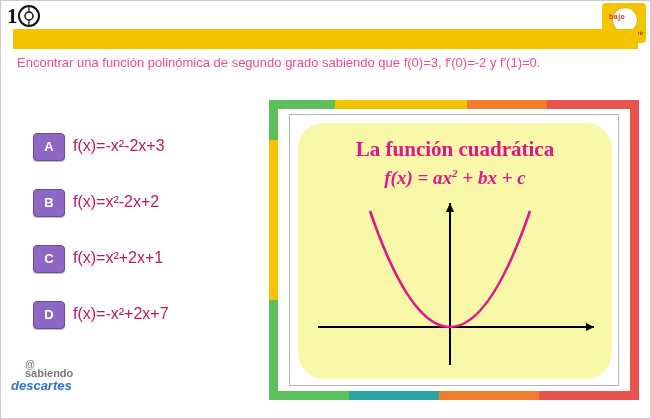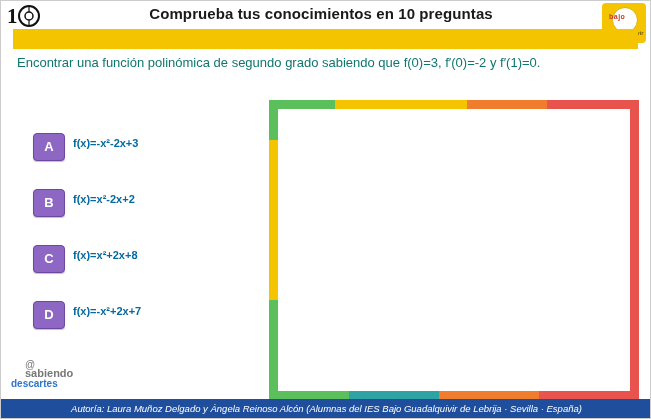--- a/index.html
+++ b/index.html
@@ -83,21 +83,21 @@
     width: 625px; height: 20px;
     background: #f5c400;
   }
 
   
   .question {
     position: absolute;
     left: 16px; top: 54px;
     width: 620px;
     font-size: 13px;
-    color: #0f766e;
+    color: #ec4899;
   }
 
   
   .options {
     position: absolute;
     left: 24px; top: 132px;
     width: 230px;
   }
   .option-row {
     position: relative;
@@ -114,24 +114,23 @@
     font-size: 13px;
     font-weight: bold;
     text-align: center;
     line-height: 26px;
     box-shadow: 0 1px 1px rgba(0,0,0,0.25);
     cursor: pointer;
   }
   .opt-text {
     position: absolute;
     left: 48px; top: 4px;
-    font-size: 11px;
-    color: #0369a1;
+    font-size: 16px;
+    color: #be185d;
     white-space: nowrap;
-    font-weight: bold;
   }
 
   
   .figure-outer {
     position: absolute;
     left: 268px; top: 99px;
     width: 370px; height: 300px;
     box-sizing: border-box;
     background: #ffffff;
   }
@@ -184,21 +183,21 @@
   .d-top {
     position: absolute; left: 14px; top: 0;
     font-size: 10px; color: #777777;
   }
   .d-mid {
     position: absolute; left: 14px; top: 8px;
     font-size: 11px; font-weight: bold; color: #777777;
   }
   .d-bot {
     position: absolute; left: 0; top: 19px;
-    font-size: 10px; font-weight: bold; color: #2e75c9;
+    font-size: 13px; font-weight: bold; color: #2e75c9; font-style: italic;
   }
 
   
   .footer {
     position: absolute;
     left: 0; bottom: 0;
     width: 651px; height: 19px;
     background: #1f4e9c;
     color: #ffffff;
     font-size: 9.5px;
@@ -215,21 +214,20 @@
   <div class="header">
     <div class="logo-10">
       <svg width="40" height="26" viewBox="0 0 40 26">
         <text x="0" y="20" font-family="Liberation Serif, serif" font-size="21" font-weight="bold" fill="#111">1</text>
         <circle cx="22" cy="13" r="10" fill="none" stroke="#111" stroke-width="2"></circle>
         <circle cx="22" cy="13" r="4" fill="none" stroke="#111" stroke-width="1.5"></circle>
         <line x1="22" y1="3" x2="22" y2="9" stroke="#111" stroke-width="1.2"></line>
         <line x1="22" y1="17" x2="22" y2="23" stroke="#111" stroke-width="1.2"></line>
       </svg>
     </div>
-    <div class="header-title">Comprueba tus conocimientos en 10 preguntas</div>
     <div class="logo-bg">
       <div class="circ"></div>
       <div class="w1">bajo</div>
       <div class="w2">guadalquivir</div>
     </div>
   </div>
 
   <div class="yellow-bar"></div>
 
   <div class="question">Encontrar una función polinómica de segundo grado sabiendo que f(0)=3, f′(0)=-2 y f′(1)=0.</div>
@@ -238,21 +236,21 @@
     <div class="option-row">
       <div class="opt-btn">A</div>
       <div class="opt-text">f(x)=-x²-2x+3</div>
     </div>
     <div class="option-row">
       <div class="opt-btn">B</div>
       <div class="opt-text">f(x)=x²-2x+2</div>
     </div>
     <div class="option-row">
       <div class="opt-btn">C</div>
-      <div class="opt-text">f(x)=x²+2x+8</div>
+      <div class="opt-text">f(x)=x²+2x+1</div>
     </div>
     <div class="option-row">
       <div class="opt-btn">D</div>
       <div class="opt-text">f(x)=-x²+2x+7</div>
     </div>
   </div>
 
   <div class="figure-outer">
 
     <svg width="370" height="300" style="position:absolute;left:0;top:0;">
@@ -274,23 +272,42 @@
       <rect x="0" y="200" width="9" height="100" fill="#5bbf5b"></rect>
 
       <rect x="361" y="0" width="9" height="70" fill="#e8534d"></rect>
       <rect x="361" y="70" width="9" height="80" fill="#e8534d"></rect>
       <rect x="361" y="150" width="9" height="80" fill="#e8534d"></rect>
       <rect x="361" y="230" width="9" height="70" fill="#e8534d"></rect>
 
       <rect x="9" y="9" width="352" height="282" fill="#ffffff"></rect>
     </svg>
 
+    <div class="figure-inner">
+      <div class="yellow-card">
+        <div class="fig-title">La función cuadrática</div>
+        <div class="fig-formula">
+          <span>f(x) = ax</span><sup>2</sup><span> + bx + c</span>
+        </div>
+        <div class="plot">
+          <svg width="314" height="184" viewBox="0 0 314 184">
+
+            <line x1="20" y1="132" x2="296" y2="132" stroke="#000" stroke-width="2"></line>
+            <polygon points="296,132 288,128 288,136" fill="#000"></polygon>
+
+            <line x1="152" y1="170" x2="152" y2="8" stroke="#000" stroke-width="2"></line>
+            <polygon points="152,8 148,17 156,17" fill="#000"></polygon>
+
+            <path d="M 72 16 Q 152 248 232 16" fill="none" stroke="#e2158a" stroke-width="2.6"></path>
+          </svg>
+        </div>
+      </div>
+    </div>
   </div>
 
   <div class="descartes">
     <div class="d-top">@</div>
     <div class="d-mid">sabiendo</div>
     <div class="d-bot">descartes</div>
   </div>
 
-  <div class="footer">Autoría: Laura Muñoz Delgado y Ángela Reinoso Alcón (Alumnas del IES Bajo Guadalquivir de Lebrija · Sevilla · España)</div>
 
 </div>
 
 </body></html>

